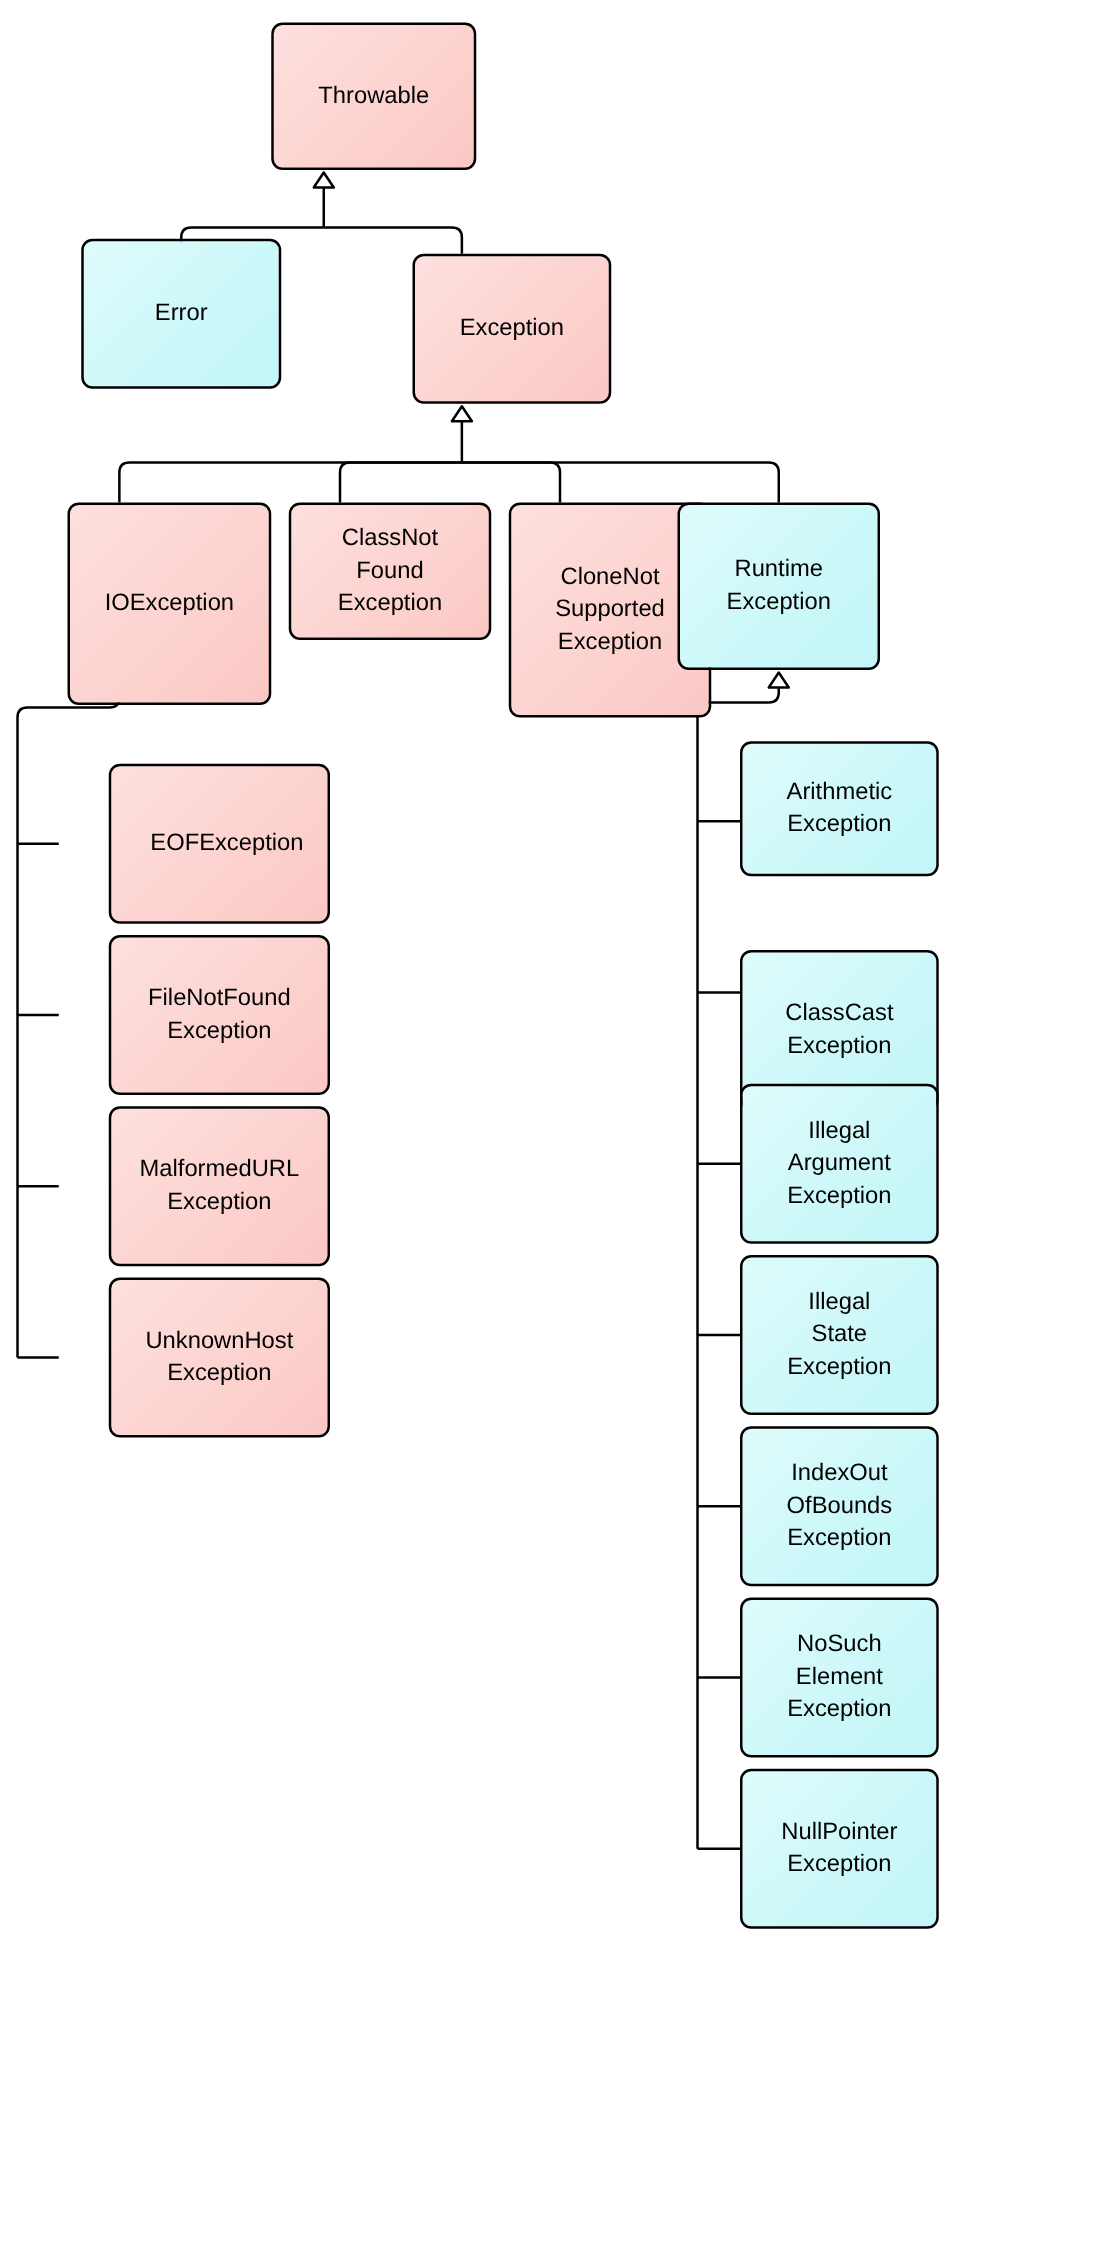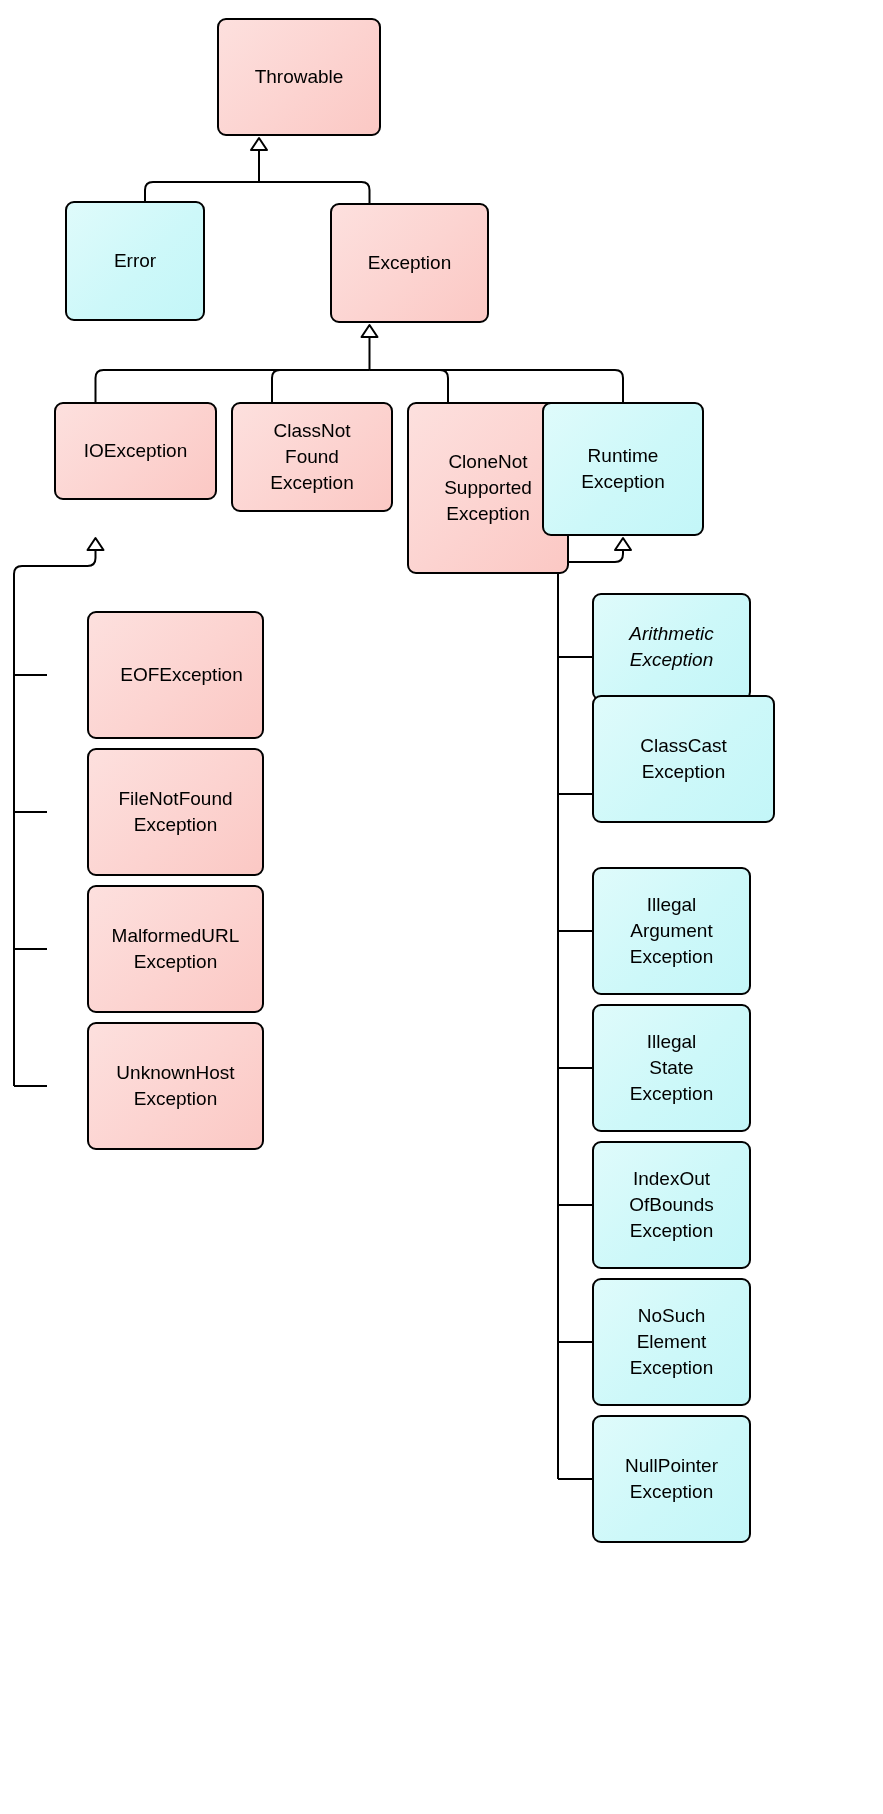--- a/index.html
+++ b/index.html
@@ -76,41 +76,41 @@
       <path d="M 558 657 L 592 657" fill="none" stroke="#000000" stroke-width="2" stroke-linejoin="round" stroke-linecap="butt"></path>
       <path d="M 558 794 L 592 794" fill="none" stroke="#000000" stroke-width="2" stroke-linejoin="round" stroke-linecap="butt"></path>
       <path d="M 558 931 L 592 931" fill="none" stroke="#000000" stroke-width="2" stroke-linejoin="round" stroke-linecap="butt"></path>
       <path d="M 558 1068 L 592 1068" fill="none" stroke="#000000" stroke-width="2" stroke-linejoin="round" stroke-linecap="butt"></path>
       <path d="M 558 1205 L 592 1205" fill="none" stroke="#000000" stroke-width="2" stroke-linejoin="round" stroke-linecap="butt"></path>
       <path d="M 558 1342 L 592 1342" fill="none" stroke="#000000" stroke-width="2" stroke-linejoin="round" stroke-linecap="butt"></path>
       <path d="M 558 1479 L 592 1479" fill="none" stroke="#000000" stroke-width="2" stroke-linejoin="round" stroke-linecap="butt"></path>
     </svg>
   <div id="node-layer">
       <div class="node pink" style="left: 177px; top: 18px; width: 164px; height: 118px;"><span class="node-label">Throwable</span></div>
-      <div class="node cyan" style="left: 65px; top: 201px; width: 140px; height: 120px;"><span class="node-label">Error</span></div>
+      <div class="node cyan" style="left: 65px; top: 191px; width: 160px; height: 120px;"><span class="node-label">Error</span></div>
       <div class="node pink" style="left: 290px; top: 203px; width: 159px; height: 120px;"><span class="node-label">Exception</span></div>
-      <div class="node pink" style="left: 14px; top: 402px; width: 163px; height: 98px;"><span class="node-label">IOException</span></div>
+      <div class="node pink" style="left: 14px; top: 402px; width: 163px; height: 162px;"><span class="node-label">IOException</span></div>
       <div class="node pink" style="left: 191px; top: 402px; width: 162px; height: 110px;"><span class="node-label">ClassNot
 Found
 Exception</span></div>
       <div class="node pink" style="left: 367px; top: 402px; width: 162px; height: 172px;"><span class="node-label">CloneNot
 Supported
 Exception</span></div>
       <div class="node cyan" style="left: 542px; top: 402px; width: 162px; height: 134px;"><span class="node-label">Runtime
 Exception</span></div>
       <div class="node pink" style="left: 47px; top: 611px; width: 177px; height: 128px; padding-left: 12px;"><span class="node-label">EOFException</span></div>
       <div class="node pink" style="left: 47px; top: 748px; width: 177px; height: 128px;"><span class="node-label">FileNotFound
 Exception</span></div>
       <div class="node pink" style="left: 47px; top: 885px; width: 177px; height: 128px;"><span class="node-label">MalformedURL
 Exception</span></div>
       <div class="node pink" style="left: 47px; top: 1022px; width: 177px; height: 128px;"><span class="node-label">UnknownHost
 Exception</span></div>
-      <div class="node cyan" style="left: 592px; top: 593px; width: 159px; height: 108px; font-style: italic;"><span class="node-label">Arithmetic
+      <div class="node cyan" style="left: 592px; top: 593px; width: 159px; height: 108px;"><span class="node-label">Arithmetic
 Exception</span></div>
-      <div class="node cyan" style="left: 592px; top: 695px; width: 183px; height: 128px;"><span class="node-label">ClassCast
+      <div class="node cyan" style="left: 592px; top: 760px; width: 159px; height: 128px;"><span class="node-label">ClassCast
 Exception</span></div>
       <div class="node cyan" style="left: 592px; top: 867px; width: 159px; height: 128px;"><span class="node-label">Illegal
 Argument
 Exception</span></div>
       <div class="node cyan" style="left: 592px; top: 1004px; width: 159px; height: 128px;"><span class="node-label">Illegal
 State
 Exception</span></div>
       <div class="node cyan" style="left: 592px; top: 1141px; width: 159px; height: 128px;"><span class="node-label">IndexOut
 OfBounds
 Exception</span></div>

